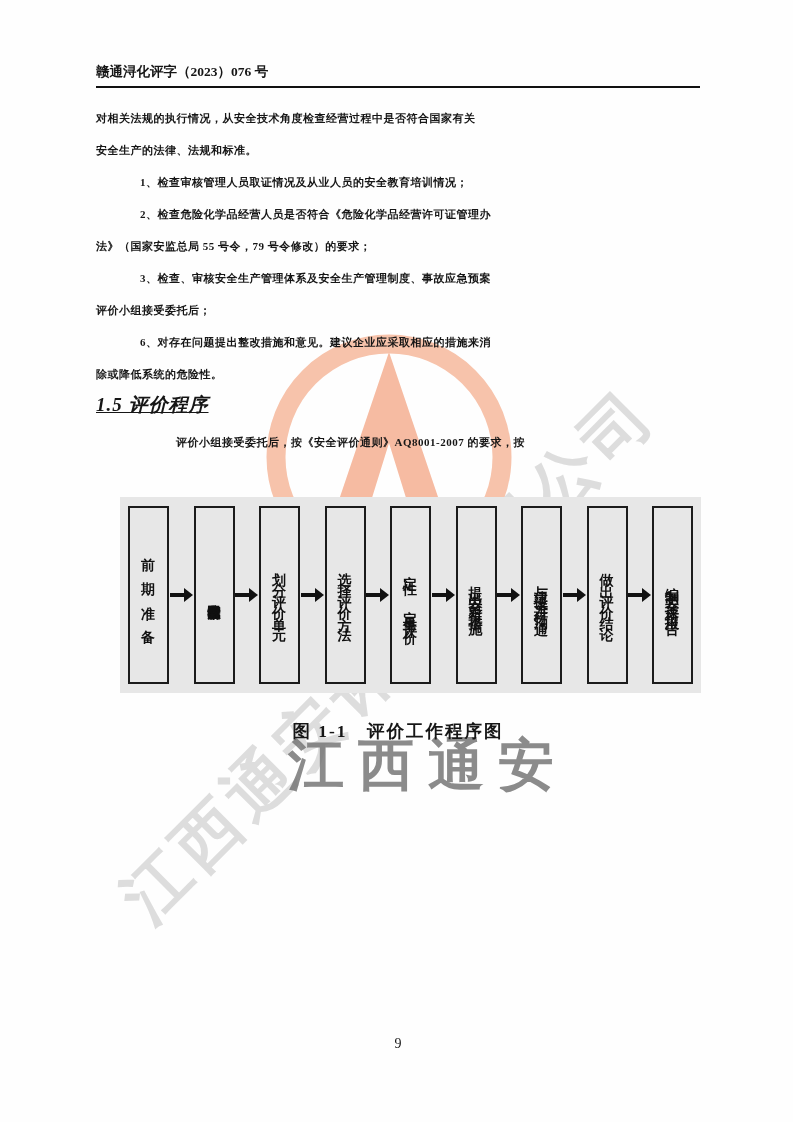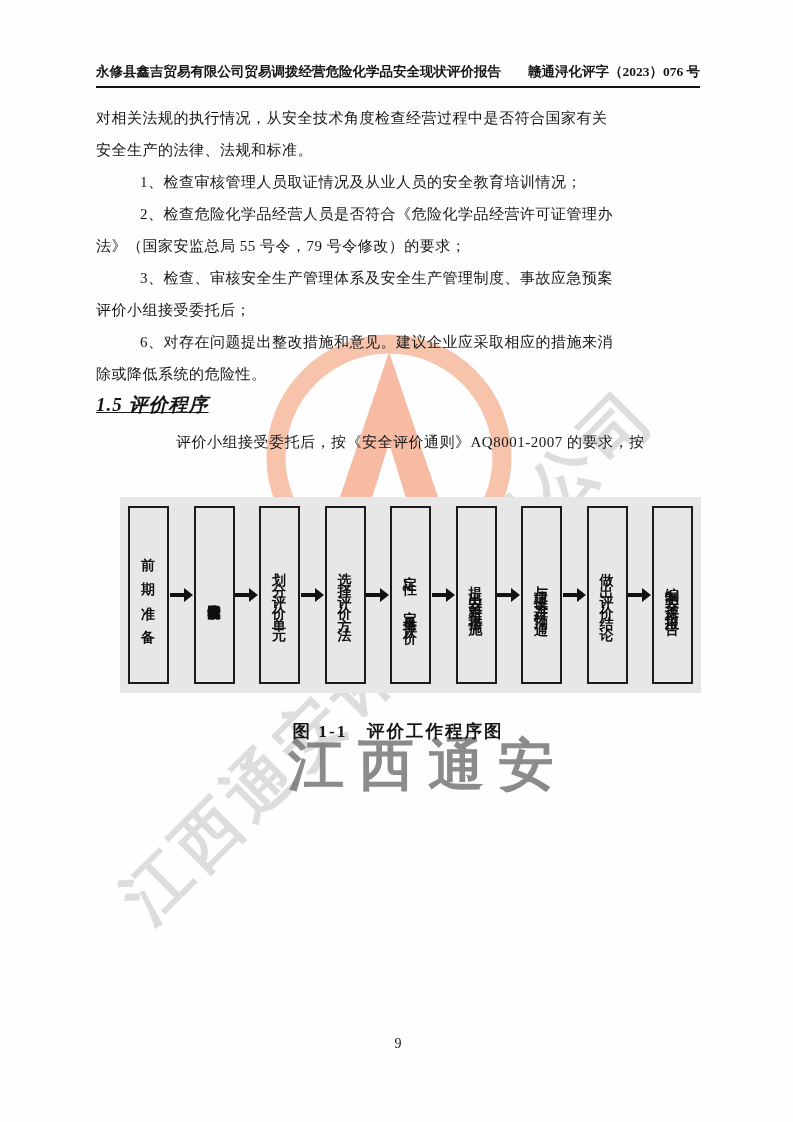--- a/index.html
+++ b/index.html
@@ -39,21 +39,21 @@
   .header {
     position: absolute; left: 96px; top: 58px; width: 604px; height: 30px;
     display: flex; justify-content: space-between; align-items: flex-end;
     padding-bottom: 5px;
     border-bottom: 2px solid #111;
     font-size: 13.5px; font-weight: bold;
   }
   .header .h-right { white-space: nowrap; }
 
   .body-block { position: absolute; left: 96px; top: 102px; width: 604px; }
-  .line { height: 32px; line-height: 32px; font-size: 15px; letter-spacing: 0.5px; white-space: nowrap; }
+  .line { height: 32px; line-height: 32px; font-size: 11px; letter-spacing: 0.5px; white-space: nowrap; font-weight: bold; }
   .indent { padding-left: 44px; }
 
   .section-heading {
     position: absolute; left: 96px; top: 392px; width: 604px;
     font-size: 19px; font-weight: bold; font-style: italic;
     letter-spacing: 1px;
     text-decoration: underline;
   }
 
   .procedure-block { position: absolute; left: 96px; top: 426px; width: 604px; margin-left: 36px; }
@@ -112,21 +112,20 @@
       <circle cx="127" cy="127" r="113" fill="none" stroke="#f6b99d" stroke-width="19"></circle>
       <path d="M127 22 L58 226 L92 226 L127 113 L162 226 L196 226 Z" fill="#f5b092"></path>
     </svg>
     <div class="wm-diagonal">江西通安评价有限公司</div>
     <div class="wm-stamp">江西通安</div>
   </div>
 
   <div class="content">
 
     <div class="header">
-      <span class="h-left">永修县鑫吉贸易有限公司贸易调拨经营危险化学品安全现状评价报告</span>
       <span class="h-right">赣通浔化评字（2023）076 号</span>
     </div>
 
     <div class="body-block">
       <div class="line">对相关法规的执行情况，从安全技术角度检查经营过程中是否符合国家有关</div>
       <div class="line">安全生产的法律、法规和标准。</div>
       <div class="line indent">1、检查审核管理人员取证情况及从业人员的安全教育培训情况；</div>
       <div class="line indent">2、检查危险化学品经营人员是否符合《危险化学品经营许可证管理办</div>
       <div class="line">法》（国家安监总局 55 号令，79 号令修改）的要求；</div>
       <div class="line indent">3、检查、审核安全生产管理体系及安全生产管理制度、事故应急预案</div>

